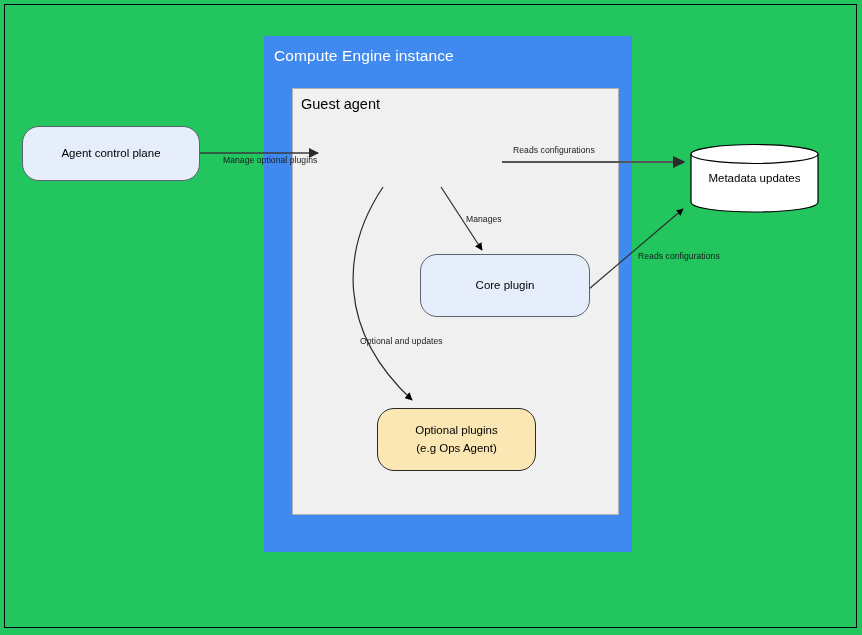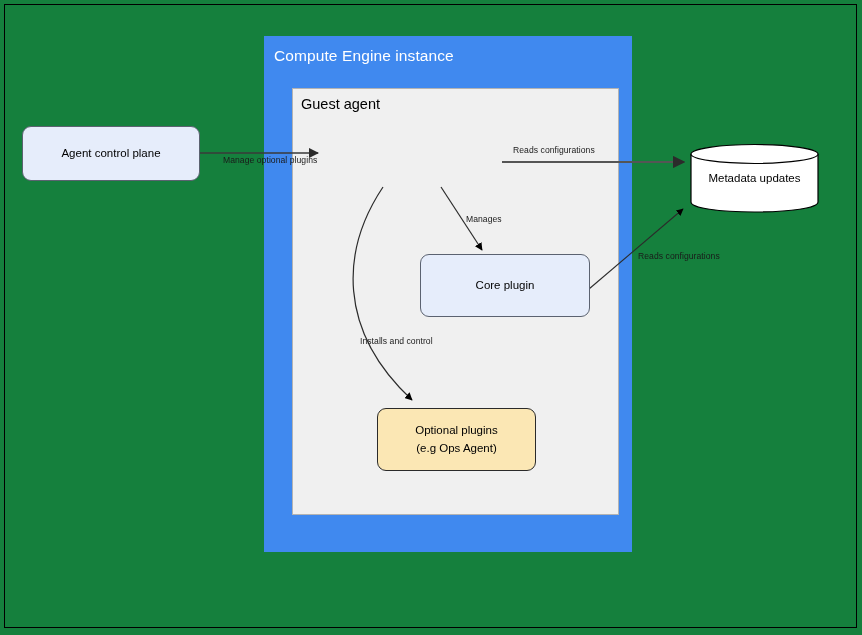--- a/index.html
+++ b/index.html
@@ -1,20 +1,20 @@
 <!DOCTYPE html>
 <html><head>
 <meta charset="utf-8">
 <style>
   html,body{margin:0;padding:0;background:#ffffff;}
   body{font-family:"Liberation Sans", sans-serif;}
   #canvas{
     position:relative;
     width:862px;height:635px;
-    background:#15803d;
+    background:#22c55e;
     overflow:hidden;
   }
   .page-border{
     position:absolute;left:4px;top:4px;
     width:853px;height:624px;
     border:1.4px solid #000000;
     box-sizing:border-box;
   }
   
   .ce-box{
@@ -41,21 +41,21 @@
   .ga-title{
     position:absolute;left:8px;top:7px;
     color:#000000;
     font-size:14.5px;
     white-space:nowrap;
   }
   
   .node{
     position:absolute;
     box-sizing:border-box;
-    border-radius:9px;
+    border-radius:17px;
     display:flex;
     align-items:center;
     justify-content:center;
     text-align:center;
     font-size:11.5px;
     color:#000000;
     line-height:1.55;
     white-space:pre-line;
   }
   .node.blue{
@@ -138,21 +138,21 @@
     </g>
 
     <g>
       <path d="M 383 187 C 341 250, 337 330, 412 400" fill="none" stroke="#2b2b2b" stroke-width="1.2" marker-end="url(#arrow-black)"></path>
     </g>
   </svg>
 
   <div class="edge-label" id="label-manage-optional-plugins">Manage optional plugins</div>
   <div class="edge-label" id="label-reads-configurations-1">Reads configurations</div>
   <div class="edge-label" id="label-manages">Manages</div>
-  <div class="edge-label" id="label-installs-and-updates">Installs and control</div>
+  <div class="edge-label" id="label-installs-and-updates">Optional and updates</div>
   <div class="edge-label" id="label-reads-configurations-2">Reads configurations</div>
 
   <div class="node blue" id="node-agent-control-plane">Agent control plane</div>
 
 
   <div class="node blue" id="node-core-plugin">Core plugin</div>
 
   <div class="node yellow" id="node-optional-plugins">Optional plugins
 (e.g  Ops Agent)</div>
 

